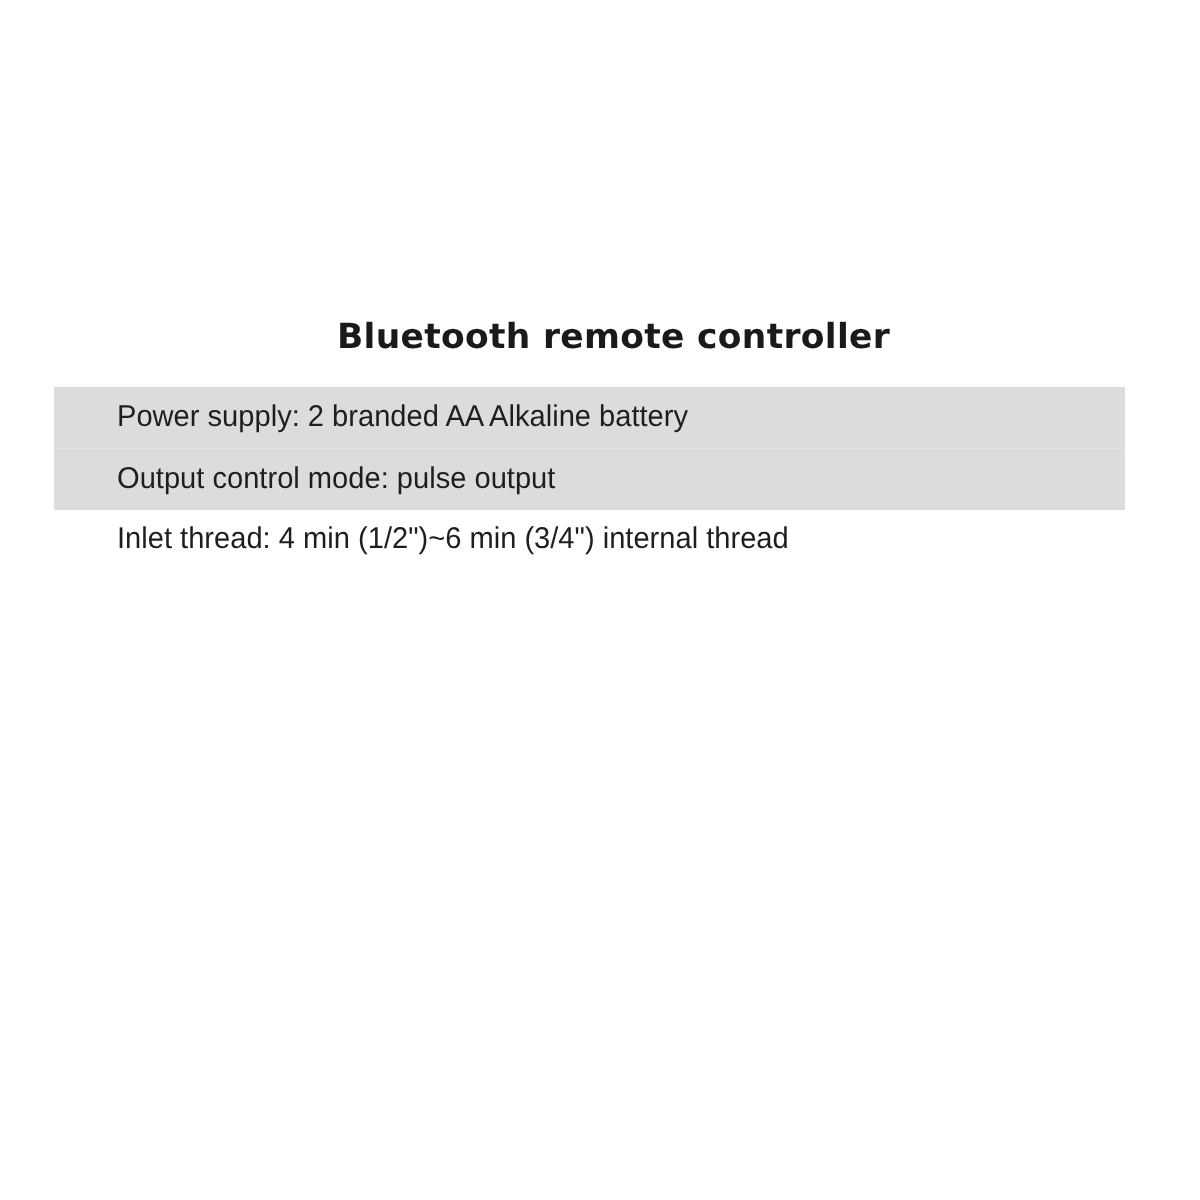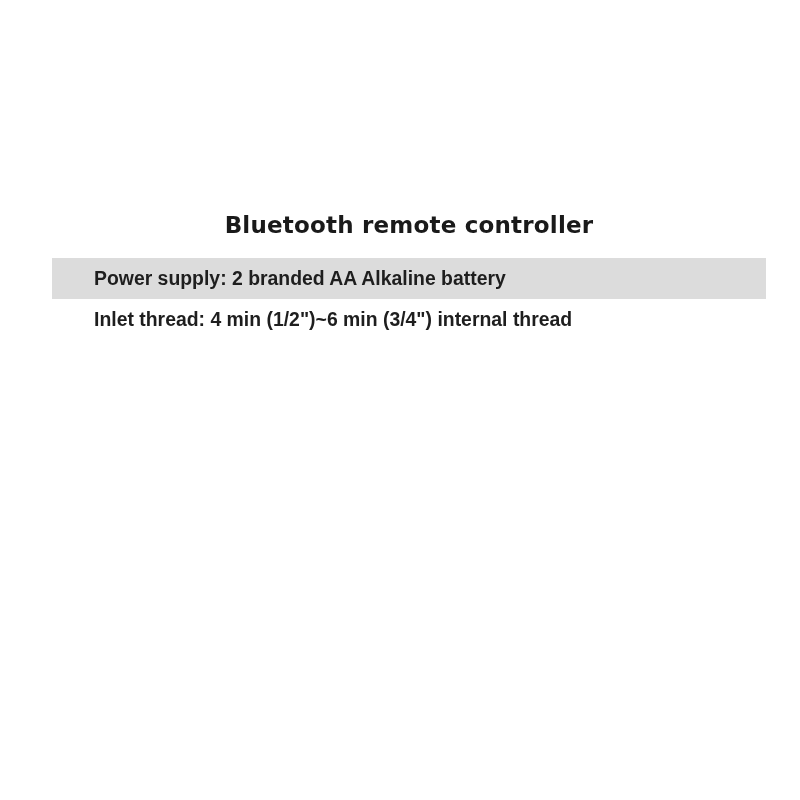--- a/index.html
+++ b/index.html
@@ -1,31 +1,34 @@
 <!DOCTYPE html>
 <html><head>
 <meta charset="utf-8">
 <style>
   html, body { margin:0; padding:0; }
   body { width:800px; height:800px; background:#ffffff; position:relative; overflow:hidden;
          font-family:"Liberation Sans", sans-serif; }
   .title { position:absolute; left:0; width:818px; top:212px; text-align:center;
            font-family:"DejaVu Sans", sans-serif; font-weight:bold; font-size:23px; color:#1a1a1a;
            letter-spacing:0.2px; }
-  .table { position:absolute; left:52px; top:258px; width:714px;font-weight:bold; }
+  .table { position:absolute; left:36px; top:258px; width:714px; }
   .row { height:40.8px; display:flex; align-items:center; box-sizing:border-box; padding-left:42px;
          font-size:20px; color:#1e1e1e; }
   .row.shaded { background:#dcdcdc; }
   .row span { transform:scaleX(0.97); transform-origin:left center; white-space:nowrap; }
 </style>
 </head>
 <body>
 
 <div class="title">Bluetooth remote controller</div>
 
 <div class="table">
   <div class="row shaded">
       <span>Power supply: 2 branded AA Alkaline battery</span>
     </div>
+  <div class="row shaded">
+      <span>Output control mode: pulse output</span>
+    </div>
   <div class="row">
       <span>Inlet thread: 4 min (1/2")~6 min (3/4") internal thread</span>
     </div>
 </div>
 
 </body></html>

